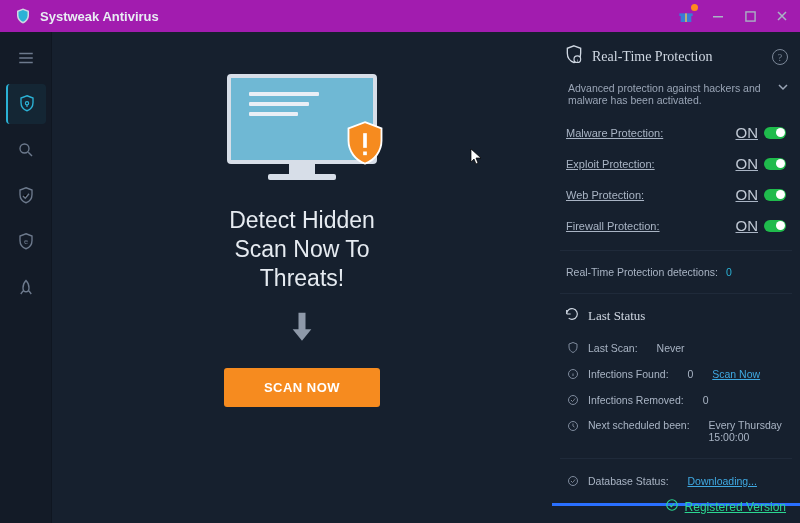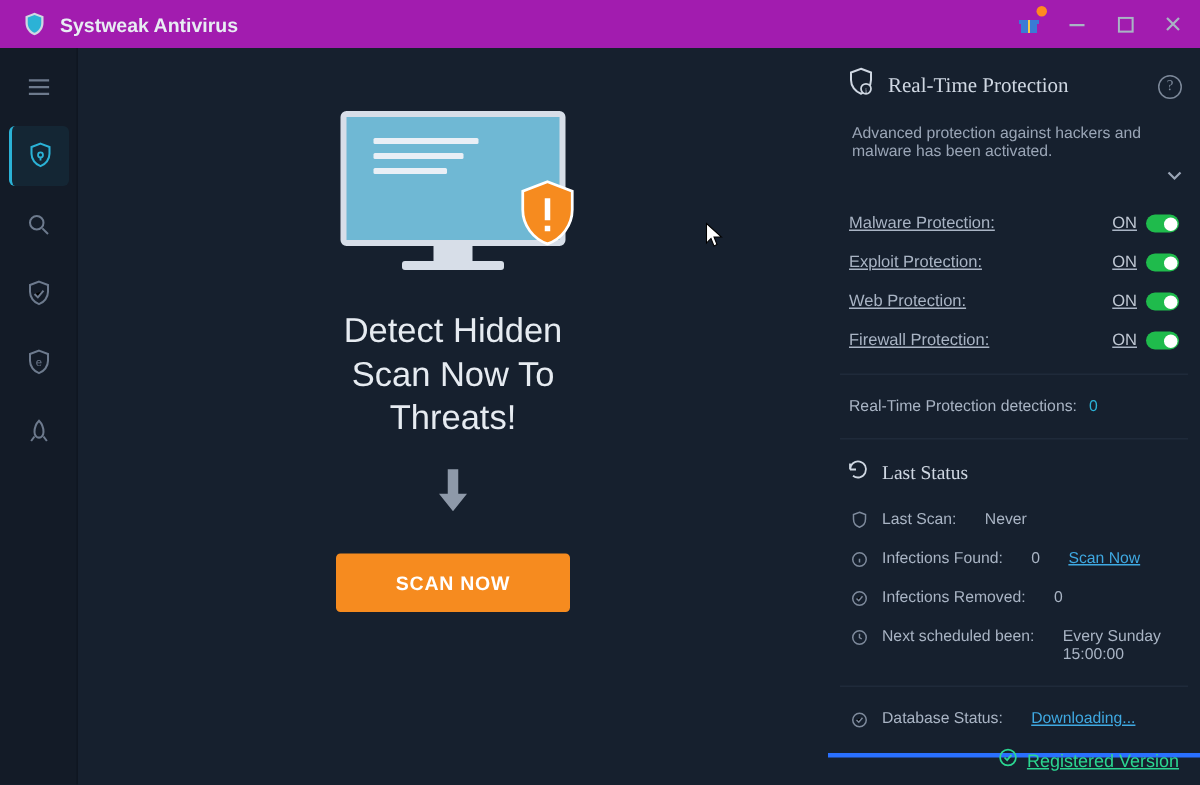--- a/index.html
+++ b/index.html
@@ -26,29 +26,29 @@
 .stand { width: 26px; height: 10px; background: #d7dee8; margin: 0 auto; }
 .base { width: 68px; height: 6px; background: #d7dee8; border-radius: 2px; margin: 0 auto; }
 .shield-mini { position: absolute; right: -10px; bottom: 8px; }
 .cta-text { margin-top: 22px; text-align: center; font-size: 23px; color: #e6ebf1; font-weight: 400; line-height: 1.25; }
 .arrow-down { margin-top: 18px; color: #8e99a9; }
 .scan-btn { margin-top: 18px; background: #f68b1f; color: #fff; font-weight: 700; font-size: 13px; letter-spacing: 0.5px; border: none; padding: 12px 40px; border-radius: 3px; cursor: pointer; }
 
 .panel { width: 248px; padding: 12px 12px 0 12px; font-size: 11px; color: #a9b4c4; display: flex; flex-direction: column; gap: 6px; }
 .section-hd { display: flex; align-items: center; gap: 8px; color: #cfd7e2; font-size: 14px; margin-bottom: 6px; font-family: Liberation Serif, serif; }
 .section-hd .help { margin-left: auto; width: 16px; height: 16px; border: 1px solid #7c8899; border-radius: 50%; font-size: 10px; display: flex; align-items: center; justify-content: center; color: #7c8899; cursor: pointer; }
-.substatus { display: flex; align-items: flex-start; gap: 6px; font-size: 10.5px; color: #9aa5b6; margin-bottom: 8px; padding-left: 4px; flex-direction: column; }
+.substatus { display: flex; align-items: flex-start; gap: 6px; font-size: 10.5px; color: #9aa5b6; margin-bottom: 8px; padding-left: 4px; }
 .substatus .chev { margin-left: auto; color: #9aa5b6; cursor: pointer; }
 .row { display: flex; align-items: center; justify-content: space-between; padding: 4px 2px; font-size: 11px; text-decoration: underline; }
 .toggle { display: inline-flex; align-items: center; gap: 6px; }
-.toggle .lbl { font-size: 11px; color: #c0c8d4; }
+.toggle .lbl { font-size: 15px; color: #c0c8d4; }
 .toggle .pill { width: 22px; height: 12px; background: #1fbb4c; border-radius: 10px; position: relative; }
 .toggle .pill::after { content: ""; width: 9px; height: 9px; background: #fff; border-radius: 50%; position: absolute; right: 1.5px; top: 1.5px; }
 .divider { height: 1px; background: #1f2a3a; margin: 6px -4px; }
-.stat-row { display: flex; gap: 8px; padding: 3px 2px; font-size: 10.5px; }
+.stat-row { display: flex; align-items: center; gap: 8px; padding: 3px 2px; font-size: 10.5px; }
 .stat-row .ic { width: 14px; height: 14px; display: inline-flex; align-items: center; justify-content: center; color: #7e8a9c; }
 .link { color: #3fa9e2; text-decoration: underline; cursor: pointer; }
 .teal { color: #2bb2d6; }
 .sysbar { height: 3px; background: #2a70ff; margin: 6px -12px 0 -12px; }
 .footer { position: absolute; bottom: 8px; right: 14px; display: flex; align-items: center; gap: 6px; color: #2bd691; font-size: 12px; text-decoration: underline; }
 .footer .ic { color: #2bd691; }
 .cursor { position: absolute; left: 470px; top: 148px; color: #fff; }
 </style>
 </head>
 <body>
@@ -236,21 +236,21 @@
             <svg width="12" height="12" viewBox="0 0 24 24">
               <circle cx="12" cy="12" r="9" fill="none" stroke="currentColor" stroke-width="2"></circle>
               <path stroke="currentColor" stroke-width="2" d="M8 12l3 3 5-6"></path>
             </svg>
           </span><span>Infections Removed:</span>&nbsp;<span>0</span></div>
       <div class="stat-row" style="align-items:flex-start"><span class="ic">
             <svg width="12" height="12" viewBox="0 0 24 24">
               <circle cx="12" cy="12" r="9" fill="none" stroke="currentColor" stroke-width="2"></circle>
               <path stroke="currentColor" stroke-width="2" d="M12 7v5l3 2"></path>
             </svg>
-          </span><span>Next scheduled been:</span>&nbsp;<span style="flex:1;text-align:left">Every Sunday 15:00:00</span></div>
+          </span><span>Next scheduled been:</span>&nbsp;<span style="flex:1;text-align:left">Every Thursday 15:00:00</span></div>
 
       <div class="divider"></div>
       <div class="stat-row"><span class="ic">
             <svg width="12" height="12" viewBox="0 0 24 24">
               <circle cx="12" cy="12" r="9" fill="none" stroke="currentColor" stroke-width="2"></circle>
               <path stroke="currentColor" stroke-width="2" d="M8 12l3 3 5-6"></path>
             </svg>
           </span><span>Database Status:</span>&nbsp;<span class="link" style="color:#3fa9e2">Downloading...</span></div>
       <div class="sysbar"></div>
     </div>

